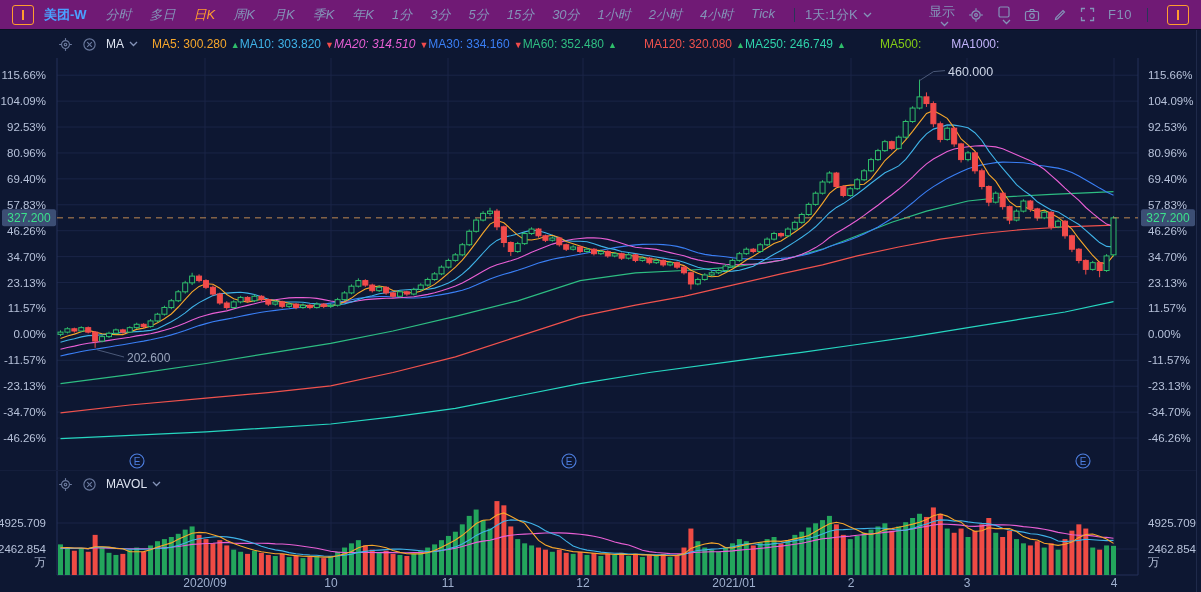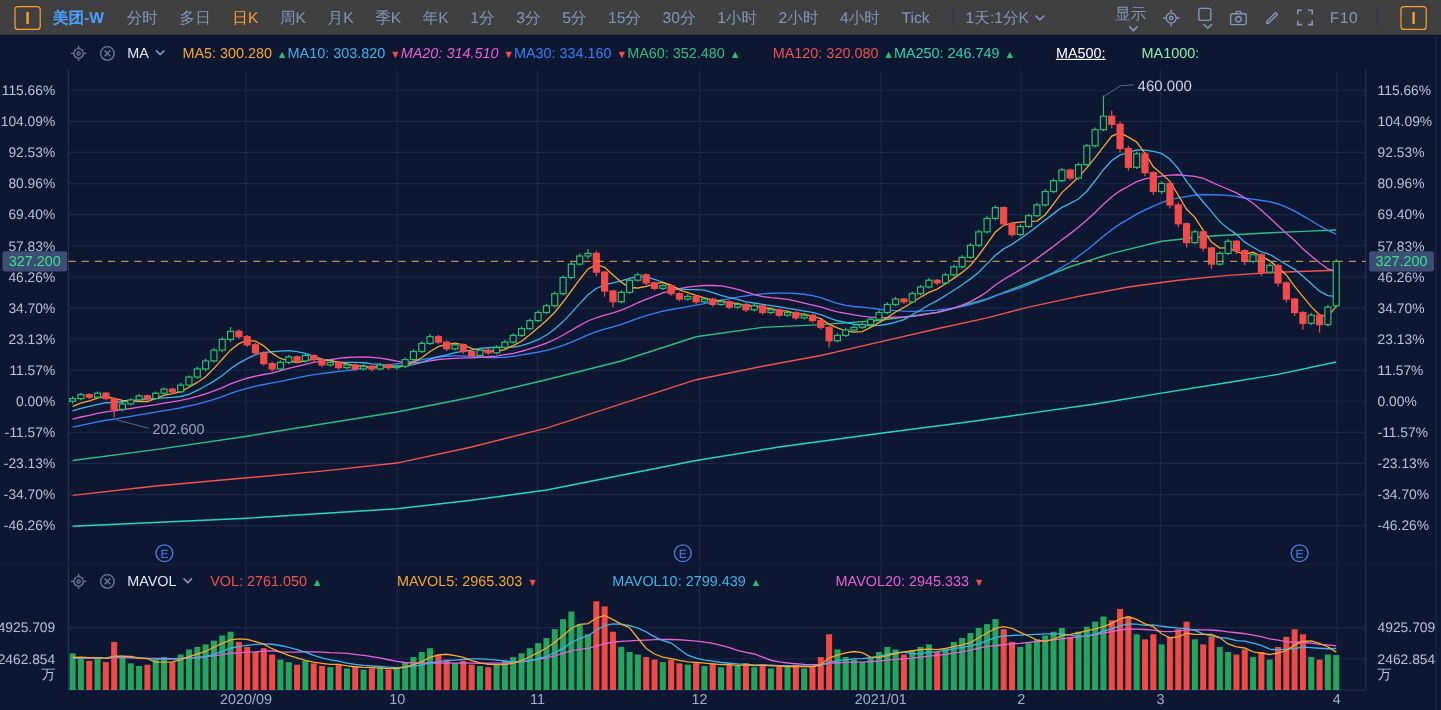--- a/index.html
+++ b/index.html
@@ -1,27 +1,27 @@
 <!DOCTYPE html>
 <html><head>
 <meta charset="utf-8">
 <style>
   html,body{margin:0;padding:0;background:#0c1530;}
   #app{position:relative;width:1201px;height:592px;overflow:hidden;background:#0d1732;
        font-family:"Liberation Sans",sans-serif;-webkit-font-smoothing:antialiased;}
   
-  #toolbar{position:absolute;top:0;left:0;width:1201px;height:29px;background:#404040;
+  #toolbar{position:absolute;top:0;left:0;width:1201px;height:29px;background:#701a75;
            border-bottom:1px solid #0a1024;display:flex;align-items:center;z-index:3;
            color:#8493b8;font-size:13px;white-space:nowrap;}
   #toolbar .pad{width:8px;flex:0 0 auto;}
   .panel-icon{display:inline-flex;align-items:center;justify-content:center;width:20px;height:18px;
               border:1.5px solid #ff9d2e;border-radius:3px;margin:0 4px;flex:0 0 auto;}
   .panel-icon .bar{width:2px;height:10px;background:#ff9d2e;}
   #symbol{color:#4aa0ff;font-weight:bold;margin:0 10px 0 6px;cursor:pointer;}
-  #periods{display:flex;align-items:center;}
+  #periods{display:flex;align-items:flex-start;font-style:italic;}
   .period{margin:0 9px;cursor:pointer;}
   .period.active{color:#ff9d2e;}
   .tdivider{width:1px;height:14px;background:#2a3558;margin:0 10px;}
   .chev{display:inline-block;margin-left:5px;}
   .custom-period{display:flex;align-items:center;cursor:pointer;}
   #toolbar-right{margin-left:auto;display:flex;align-items:center;gap:13px;padding-right:8px;}
   .tbtn{display:inline-flex;align-items:center;cursor:pointer;color:#8493b8;flex-direction:column;}
   .ticon{display:inline-flex;cursor:pointer;}
   
   .legend-row{position:absolute;left:0;width:1201px;display:flex;align-items:center;z-index:2;
@@ -724,22 +724,22 @@
     <span class="legend-items" id="ma-items">
         <span class="ltxt" style="color: rgb(247, 167, 43);">MA5: 300.280<span class="tri up">▲</span></span>
         <span class="ltxt" style="color: rgb(63, 179, 232);">MA10: 303.820<span class="tri down">▼</span></span>
         <span class="ltxt" style="color: rgb(233, 95, 213); font-style: italic;">MA20: 314.510<span class="tri down">▼</span></span>
         <span class="ltxt" style="color: rgb(58, 127, 245);">MA30: 334.160<span class="tri down">▼</span></span>
         <span class="ltxt" style="color: rgb(47, 190, 130);">MA60: 352.480<span class="tri up">▲</span></span>
         <span class="ltxt" style="color: rgb(240, 82, 77); margin-left: 27px;">MA120: 320.080<span class="tri up">▲</span></span>
         <span class="ltxt" style="color: rgb(47, 211, 171);">MA250: 246.749<span class="tri up">▲</span></span>
       </span>
     <span class="dim-items" id="ma-dim-items">
-        <span class="ltxt" style="color: #ffffff; text-decoration: underline;">MA500:</span>
-        <span class="ltxt" style="color: #86efac;">MA1000:</span>
+        <span class="ltxt" style="color: #84cc16;">MA500:</span>
+        <span class="ltxt" style="color: #c4b5fd;">MA1000:</span>
       </span>
 
   </div>
 
   <div id="vol-legend" class="legend-row">
     <span class="legend-icons">
       <svg width="15" height="15" viewBox="0 0 16 16" fill="none" stroke="#6b7a9e" stroke-width="1.2">
         <circle cx="8" cy="8" r="4.2"></circle>
           <circle cx="8" cy="8" r="1.4"></circle>
         <line x1="8" y1="1.2" x2="8" y2="3.2"></line>
@@ -752,22 +752,16 @@
           <line x1="5.5" y1="5.5" x2="10.5" y2="10.5"></line>
           <line x1="10.5" y1="5.5" x2="5.5" y2="10.5"></line>
       </svg>
     </span>
     <span class="ind-name">
       <span>MAVOL</span>
       <svg width="9" height="6">
           <polyline points="1,1 4.5,4.5 8,1" fill="none" stroke="#8493b8" stroke-width="1.3"></polyline>
         </svg>
     </span>
-    <span class="legend-items" id="vol-items">
-        <span class="ltxt" style="color: rgb(240, 82, 77);">VOL: 2761.050<span class="tri up">▲</span></span>
-        <span class="ltxt" style="color: rgb(247, 167, 43);">MAVOL5: 2965.303<span class="tri down">▼</span></span>
-        <span class="ltxt" style="color: rgb(63, 179, 232);">MAVOL10: 2799.439<span class="tri up">▲</span></span>
-        <span class="ltxt" style="color: rgb(233, 95, 213);">MAVOL20: 2945.333<span class="tri down">▼</span></span>
-      </span>
   </div>
 
   <div id="right-strip"></div>
 </div>
 
 </body></html>

